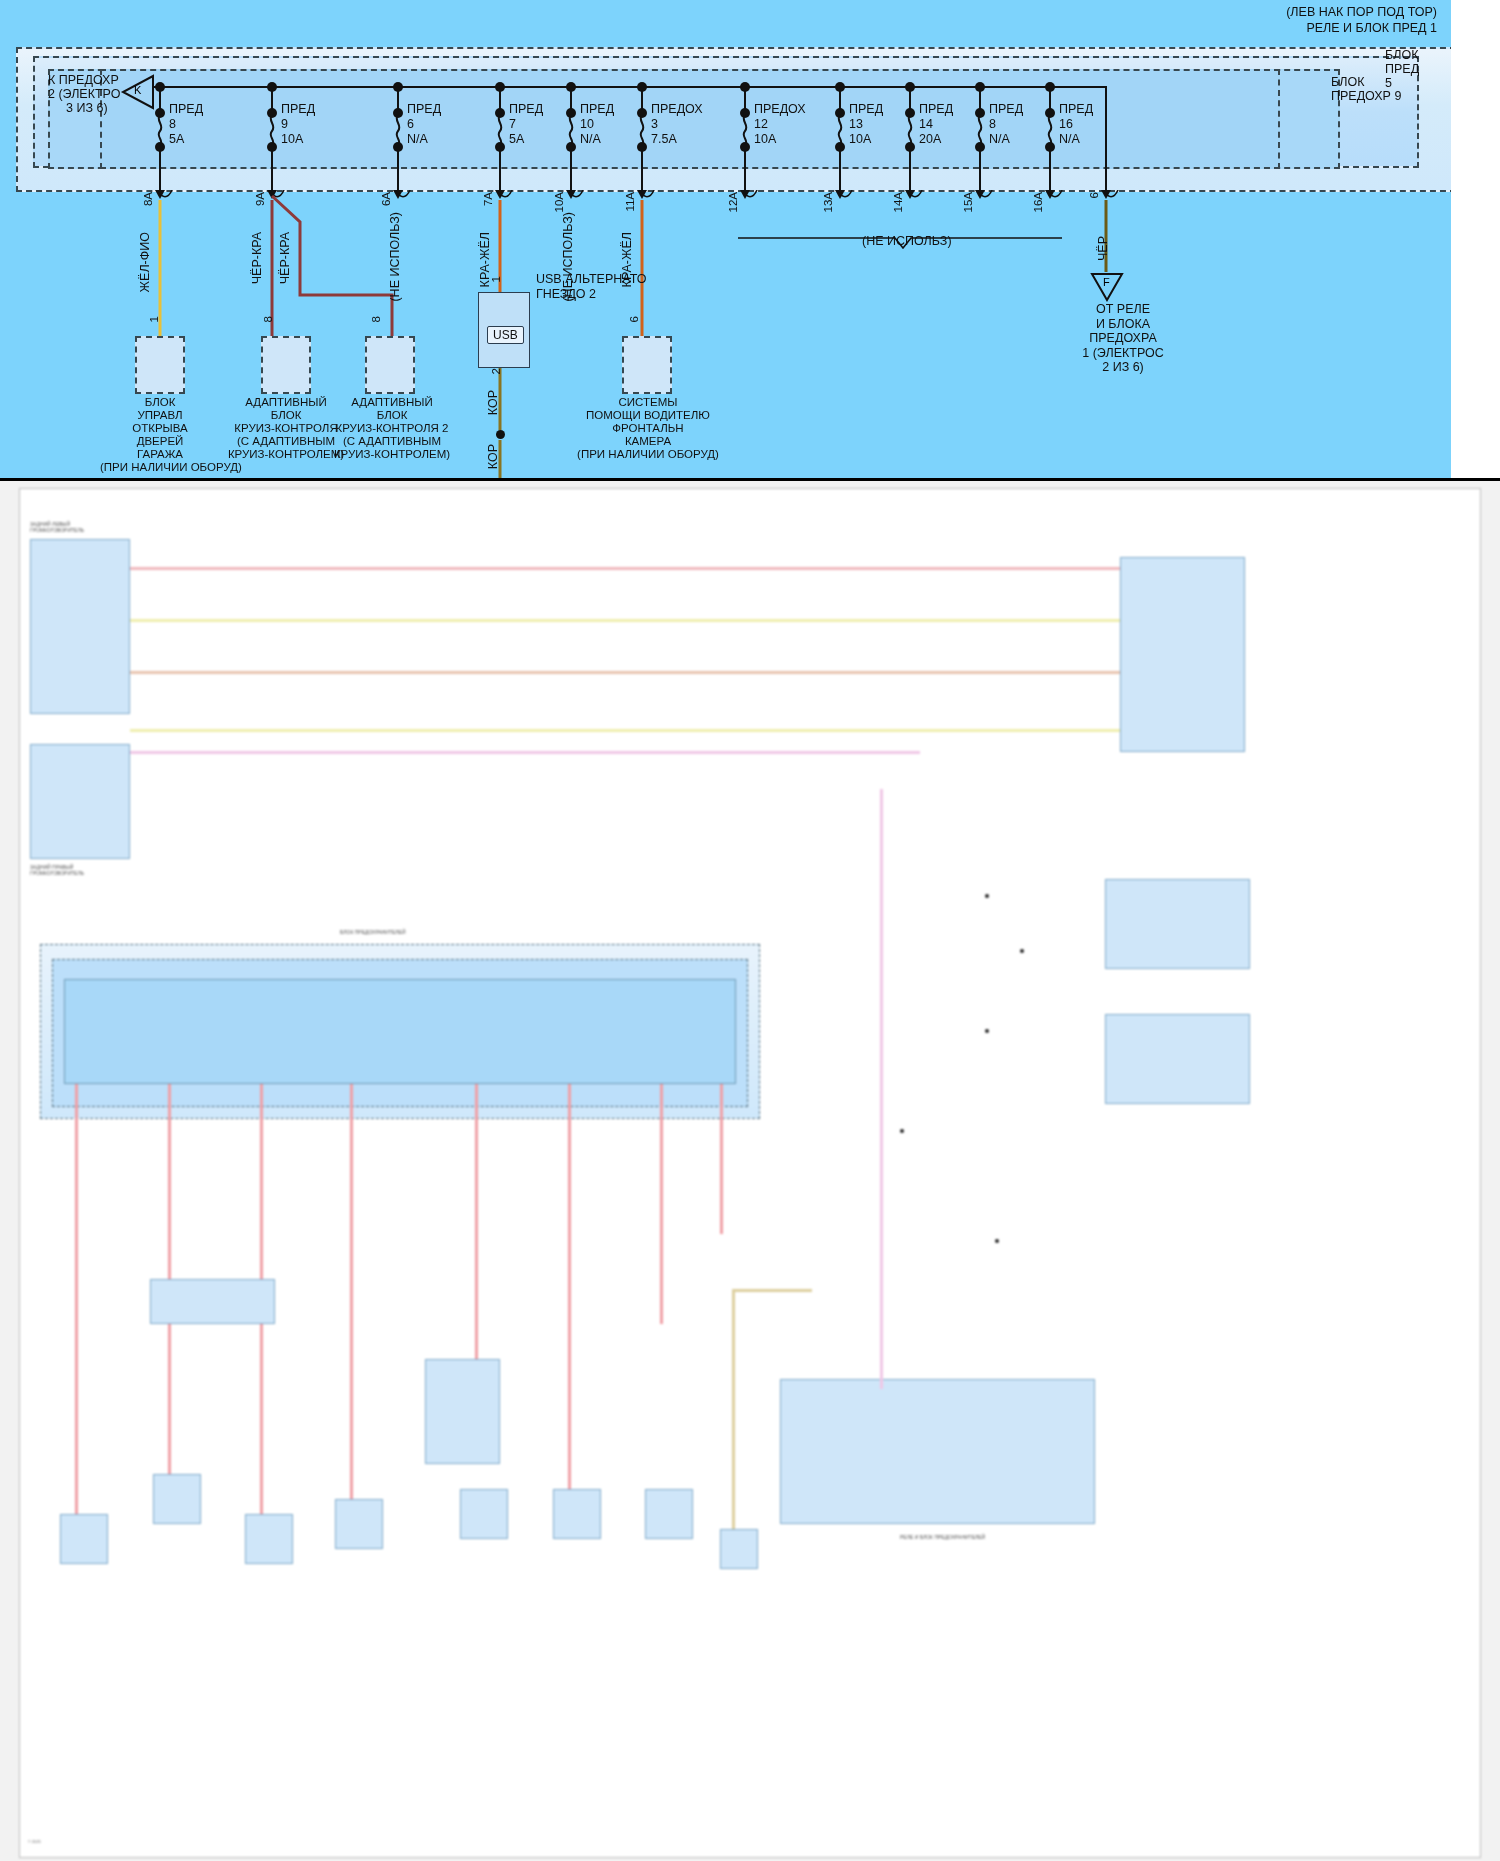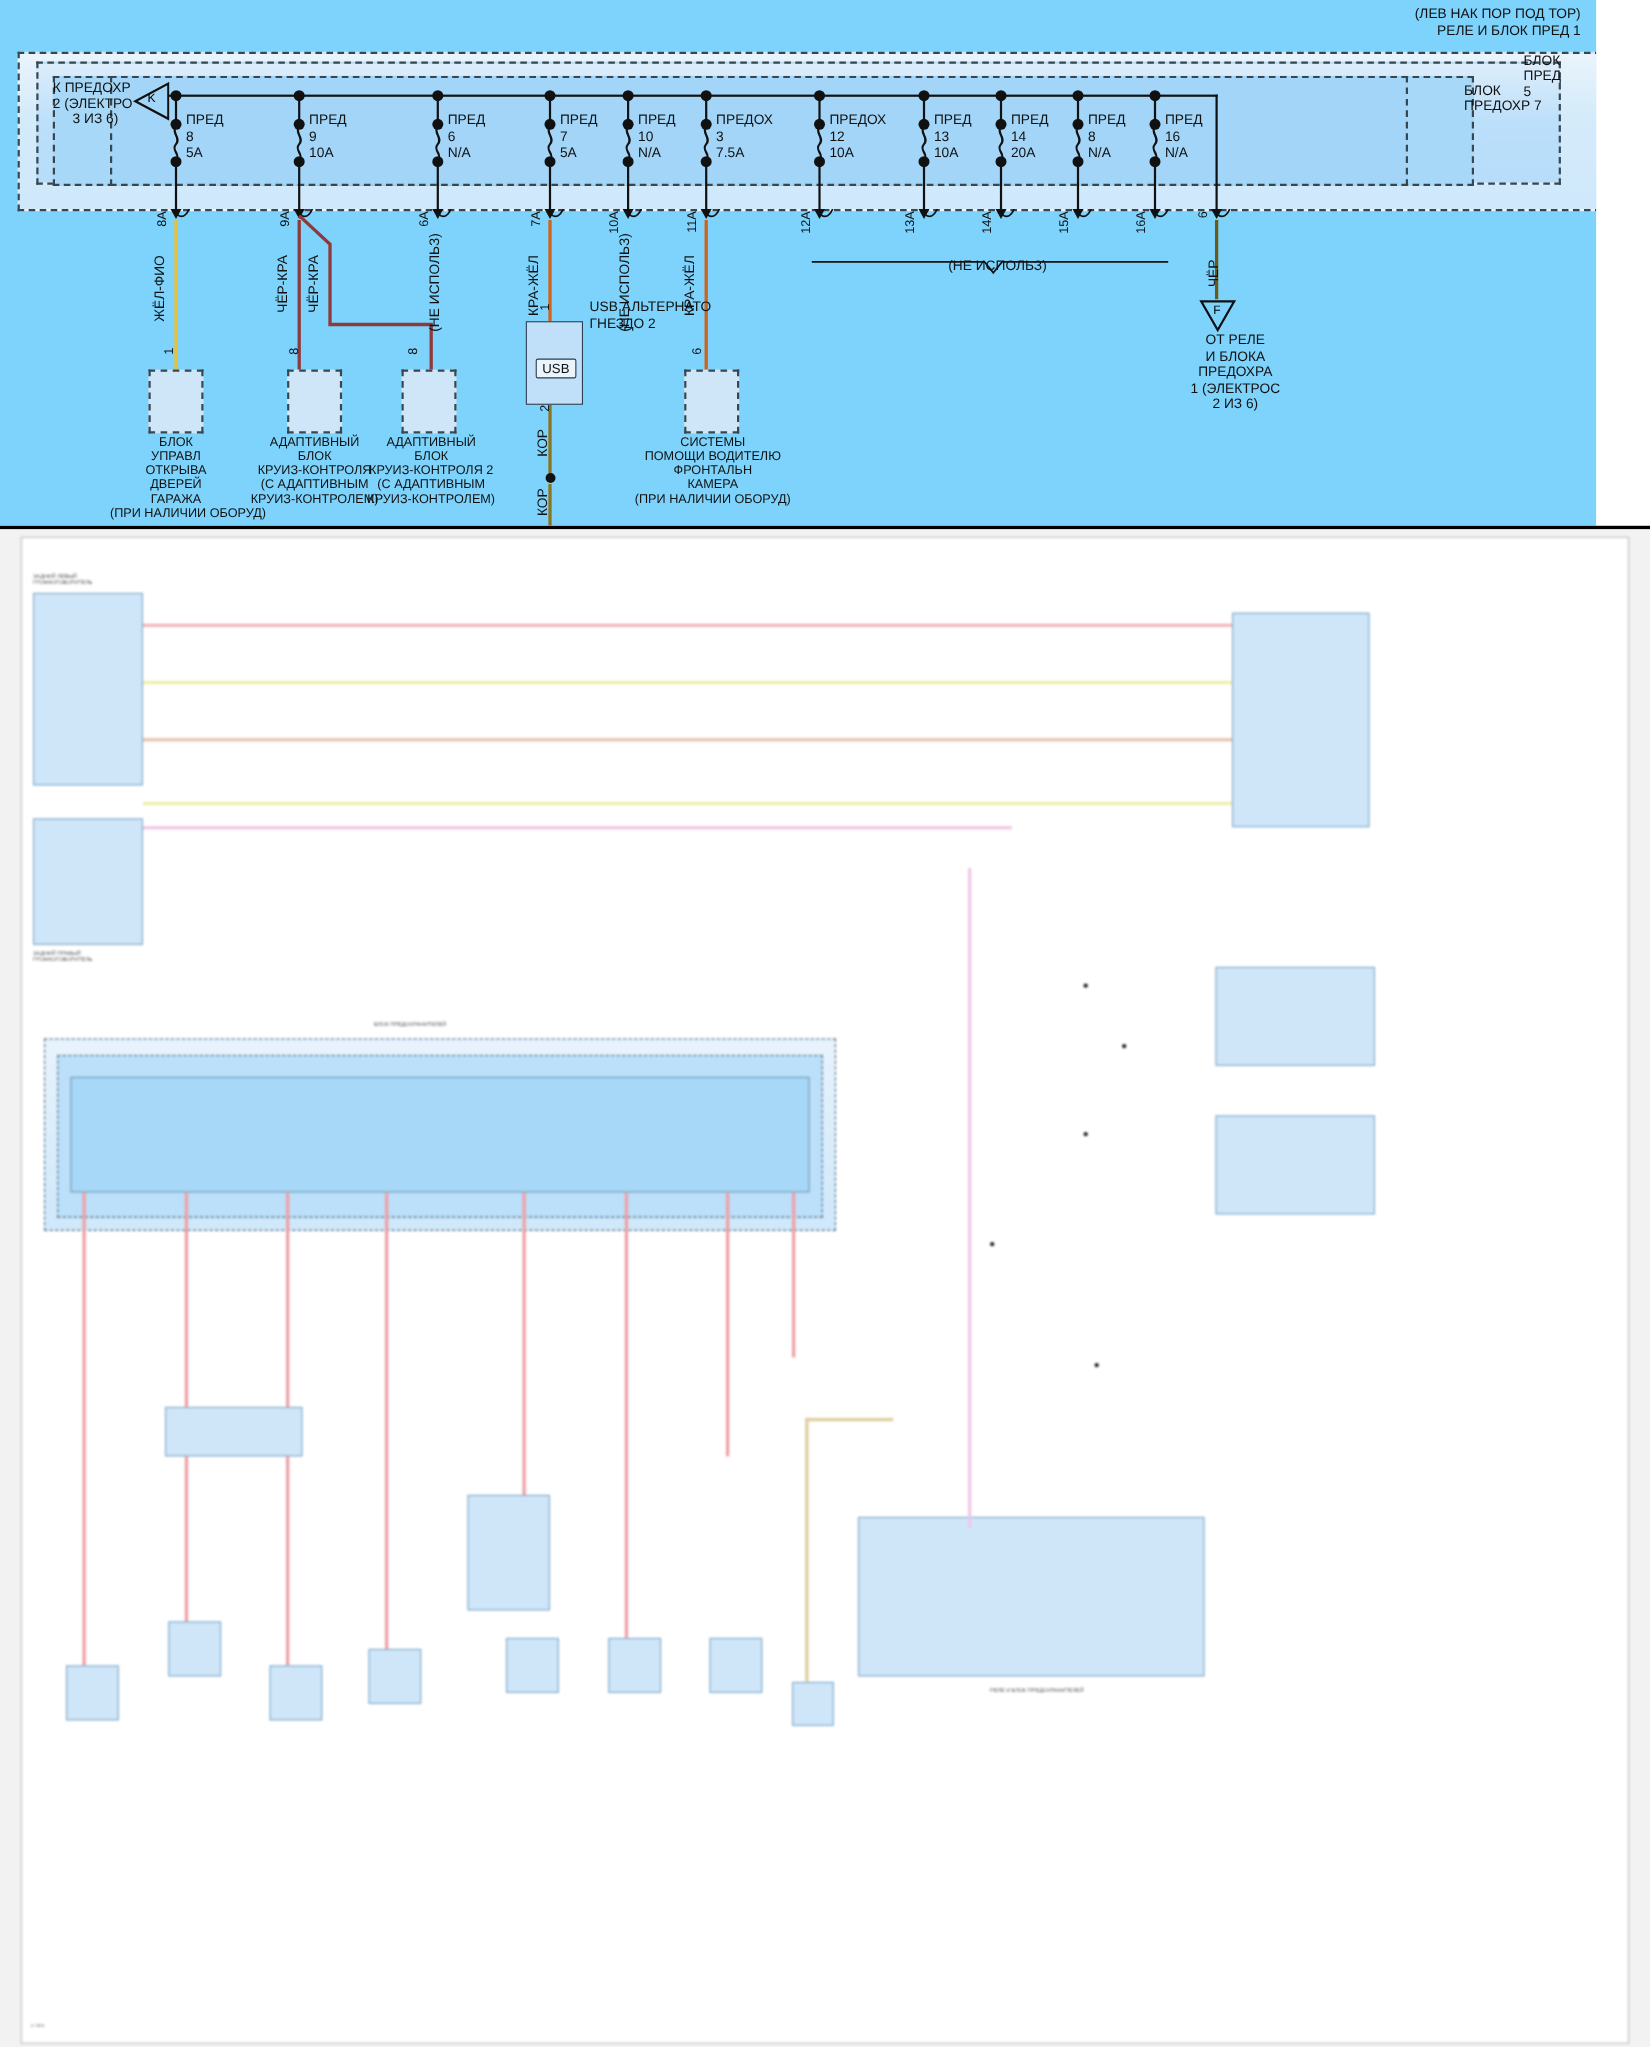--- a/index.html
+++ b/index.html
@@ -109,21 +109,21 @@
   <div class="dashbox fb-outer"></div>
   <div class="dashbox fb-mid"></div>
   <div class="dashbox fb-inner"></div>
   <div class="dashbox fb-inner2"></div>
 
   <div class="blk-label" style="left:1385px; top:48px;">БЛОК</div>
   <div class="blk-label" style="left:1385px; top:62px;">ПРЕД</div>
   <div class="blk-label" style="left:1385px; top:76px;">5</div>
 
   <div class="blk-label" style="left:1331px; top:75px;">БЛОК</div>
-  <div class="blk-label" style="left:1331px; top:89px;">ПРЕДОХР 7</div>
+  <div class="blk-label" style="left:1331px; top:89px;">ПРЕДОХР 9</div>
 
   <div class="conn-tri" style="left:120px; top:74px;">
     <svg width="34" height="36" viewBox="0 0 34 36">
       <polygon points="33,2 33,34 3,18" fill="none" stroke="#111" stroke-width="2"></polygon>
     </svg>
     <div style="position:absolute; left:14px; top:10px; font-size:11px;">K</div>
   </div>
   <div class="blk-label" style="left:48px; top:73px;">К ПРЕДОХР</div>
   <div class="blk-label" style="left:48px; top:87px;">2 (ЭЛЕКТРО</div>
   <div class="blk-label" style="left:66px; top:101px;">3 ИЗ 6)</div>

